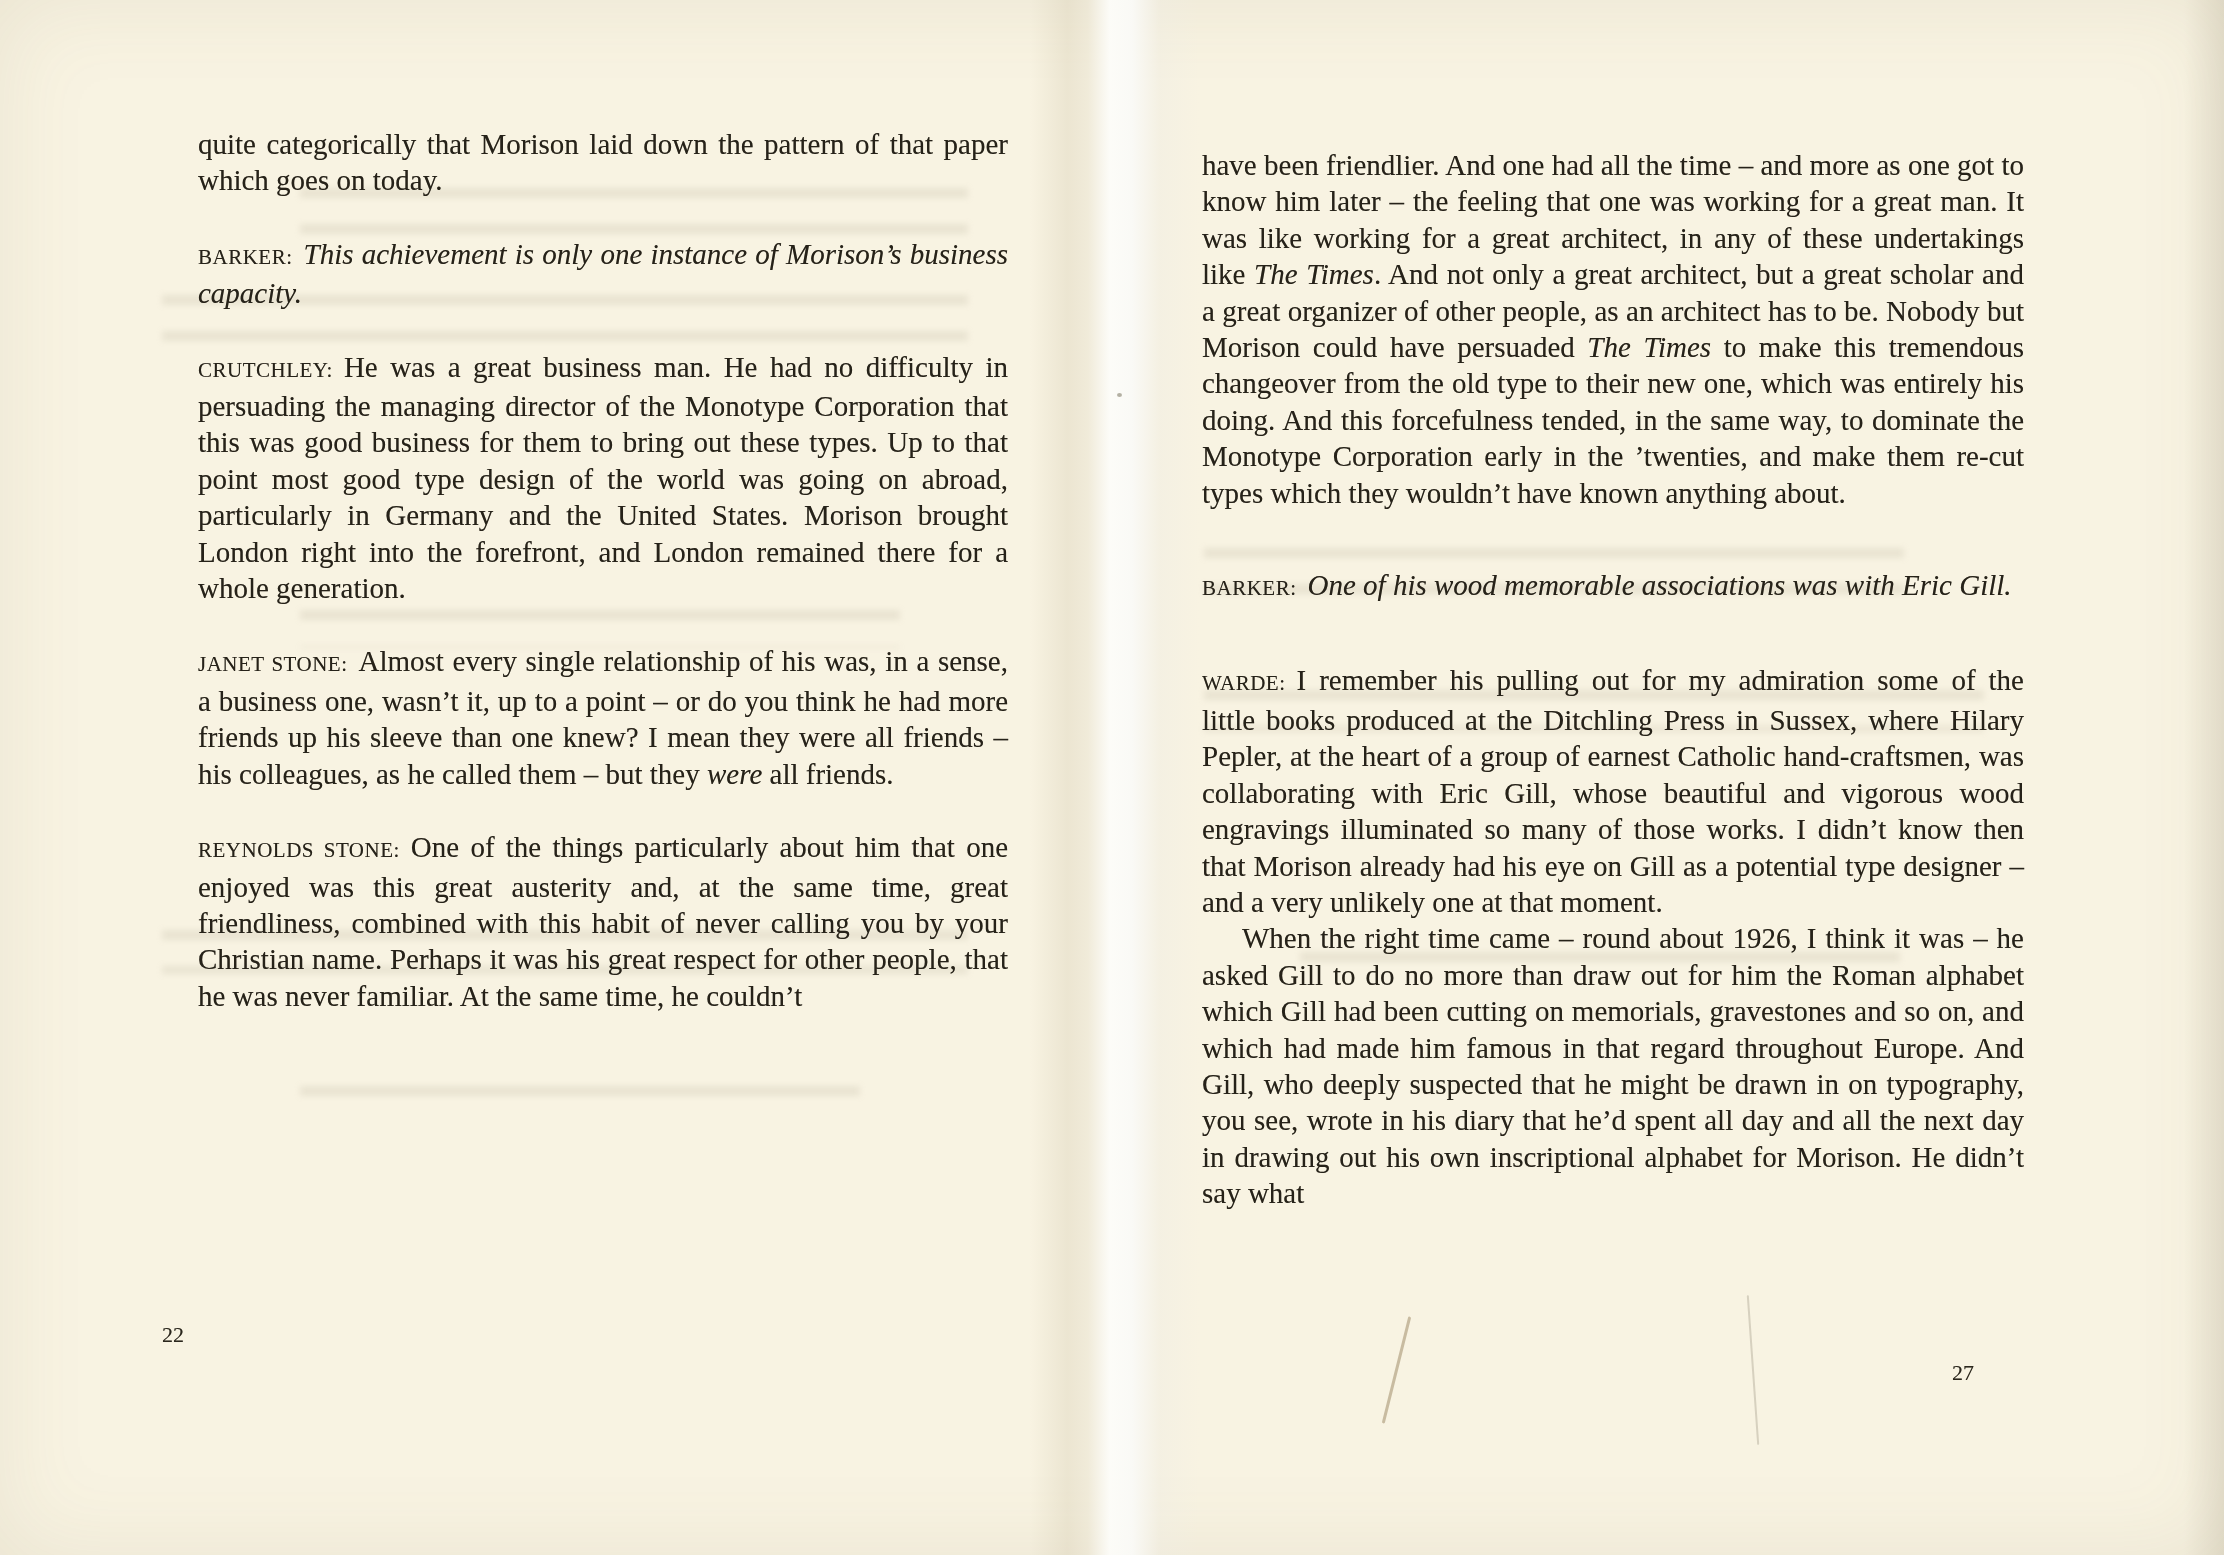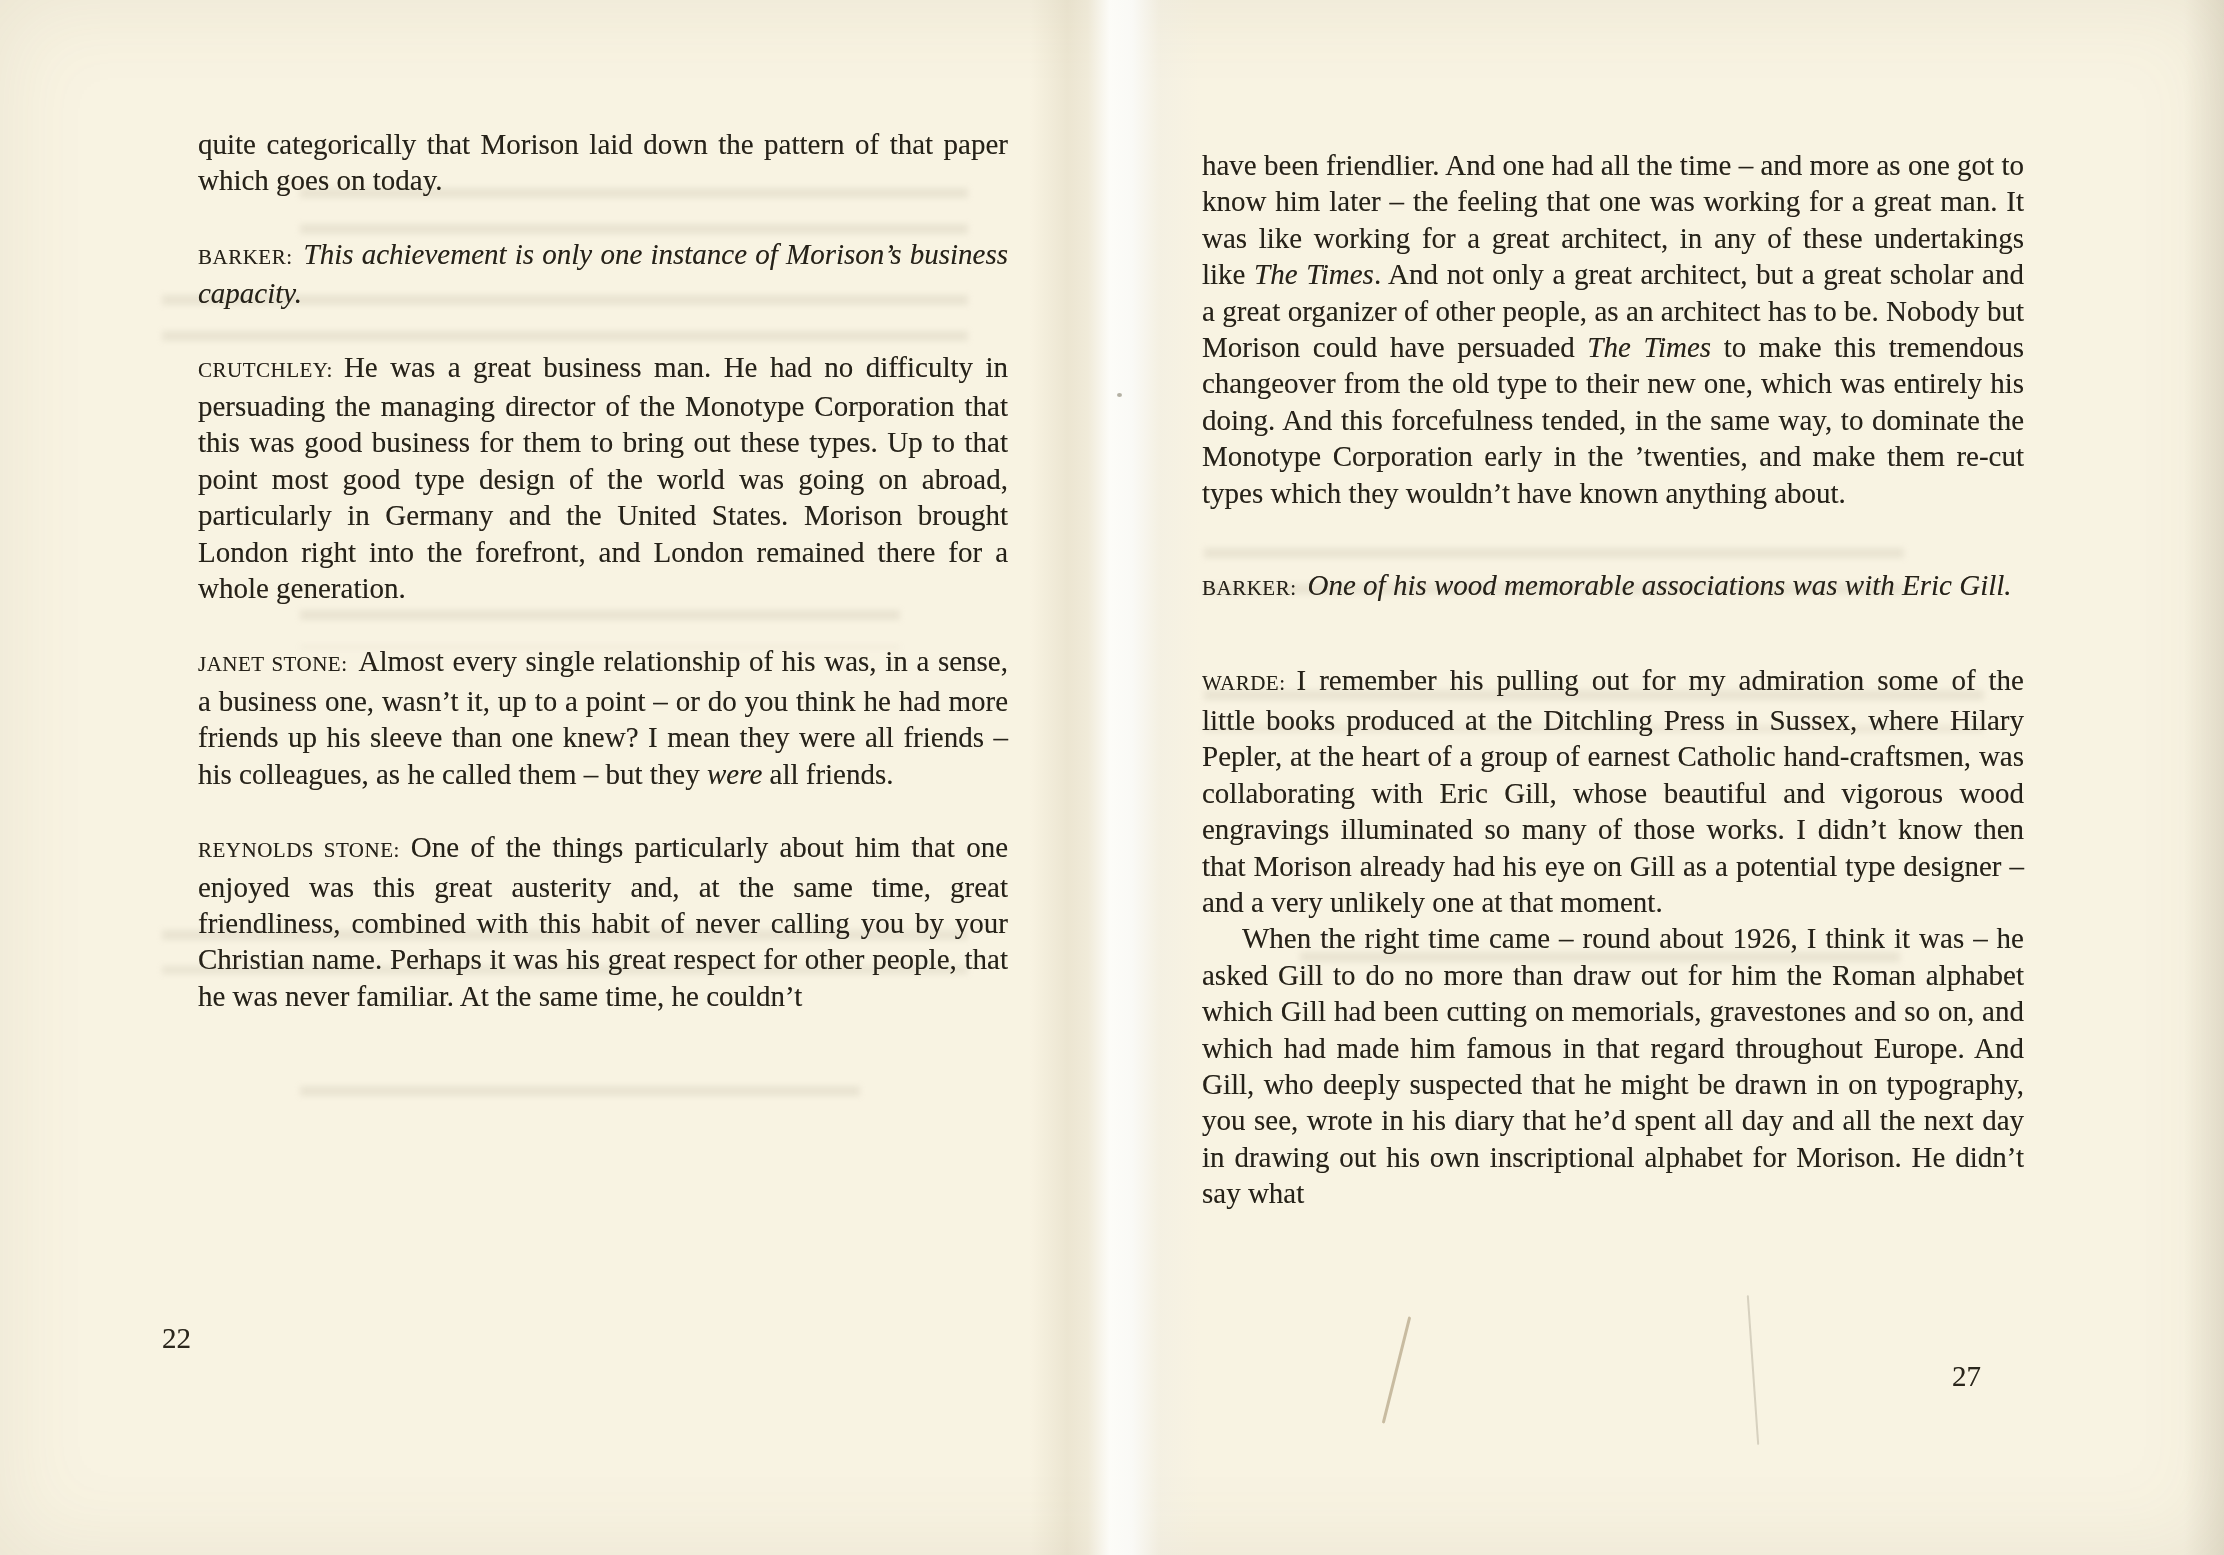--- a/index.html
+++ b/index.html
@@ -46,21 +46,21 @@
   .block.indent{text-indent:40px;}
   .speaker{
     font-size:21px;
     letter-spacing:0.5px;
     margin-right:11px;
   }
   .it{font-style:italic;}
   .ro{font-style:normal;}
   .page-number{
     position:absolute;
-    font-size:29px;
+    font-size:22px;
     color:#2a261c;
     text-shadow:0 0 0.5px rgba(45,38,25,0.35);
   }
   .pn-left{left:162px;top:1322px;}
   .pn-right{left:1952px;top:1360px;}
   
   .ghost{
     position:absolute;
     background:repeating-linear-gradient(180deg,
       rgba(170,162,138,0.34) 0px, rgba(170,162,138,0.34) 10px,

